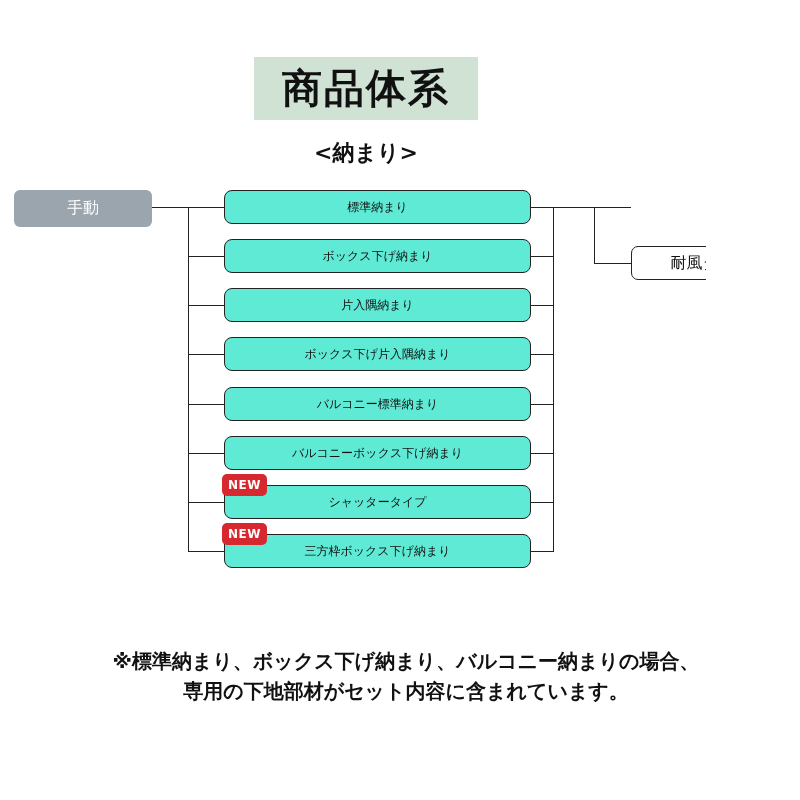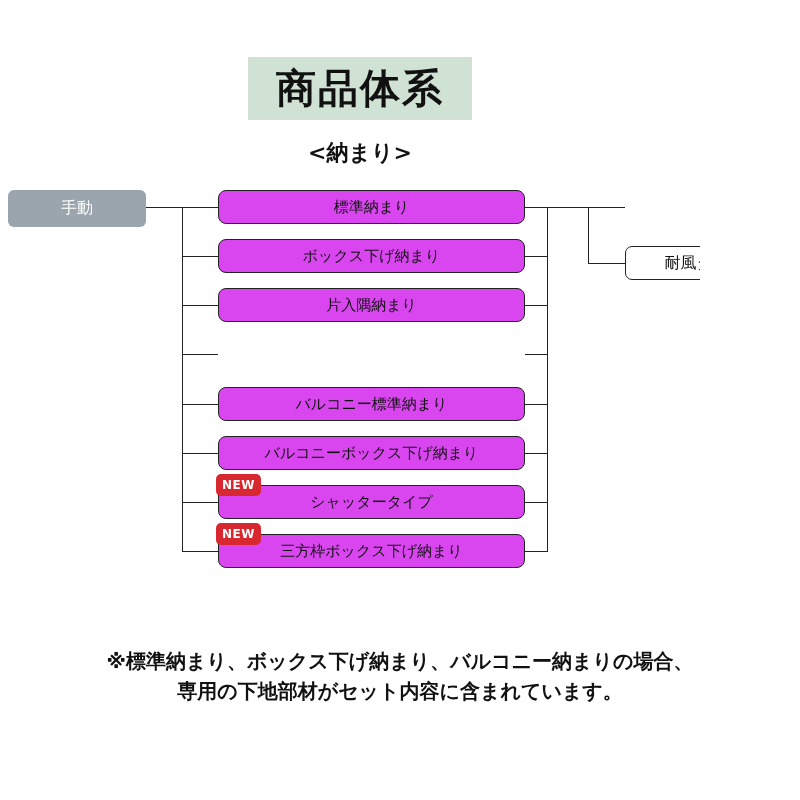--- a/index.html
+++ b/index.html
@@ -1,36 +1,36 @@
 <!DOCTYPE html>
 <html style="--title-bg: #cfe2d4; --manual-bg: #9aa5ad; --badge-bg: #d7282f; --border: #222222;"><head>
 <meta charset="utf-8">
 <style>
   * { margin:0; padding:0; box-sizing:border-box; }
   html,body { width:800px; height:800px; background:#ffffff;
     font-family:"DejaVu Sans","Liberation Sans",sans-serif; color:#111; }
-  .canvas { position:relative; width:700px; height:800px; background:#fff; overflow:hidden; }
+  .canvas { position:relative; width:700px; height:800px; background:#fff; overflow:hidden;margin-left:6px; }
 
   .lines { position:absolute; left:0; top:0; pointer-events:none; }
 
   .title { position:absolute; left:248px; top:57px; width:224px; height:63px;
     background:var(--title-bg,#cfe2d4); display:flex; align-items:center; justify-content:center;
     font-size:40px; font-weight:bold; letter-spacing:2px; }
 
   .col-header { position:absolute; font-weight:bold; white-space:nowrap; text-align:center; }
   .header-fitting { left:250px; top:138px; width:220px; font-size:22px; }
   .header-shutter { left:563px; top:144px; width:218px; font-size:19px; }
 
   .manual { position:absolute; left:8px; top:190px; width:138px; height:37px;
     background:var(--manual-bg,#9aa5ad); color:#fff; border-radius:6px;
     display:flex; align-items:center; justify-content:center; font-size:16px; }
 
   .node { position:absolute; left:218px; width:307px; height:34px;
-    background:#d946ef; border:1px solid var(--border,#222); border-radius:8px;
-    display:flex; align-items:center; justify-content:center; font-size:15px; z-index:2; }
+    background:#5eead4; border:1px solid var(--border,#222); border-radius:8px;
+    display:flex; align-items:center; justify-content:center; font-size:12px; z-index:2; }
 
   .type-node { position:absolute; left:625px; width:160px; height:34px;
     background:#fff; border:1px solid var(--border,#222); border-radius:7px;
     display:flex; align-items:center; justify-content:center; font-size:16px; z-index:2; }
 
   .badge { position:absolute; left:216px; width:45px; height:22px;
     background:var(--badge-bg,#d7282f); color:#fff; border-radius:5px;
     display:flex; align-items:center; justify-content:center;
     font-size:12px; font-weight:bold; letter-spacing:0.5px; z-index:3; }
 
@@ -77,20 +77,21 @@
 
   <div class="title">商品体系</div>
 
   <div class="col-header header-fitting">&lt;納まり&gt;</div>
 
   <div class="manual">手動</div>
 
   <div class="node" style="top:190px">標準納まり</div>
   <div class="node" style="top:239px">ボックス下げ納まり</div>
   <div class="node" style="top:288px">片入隅納まり</div>
+  <div class="node" style="top:337px">ボックス下げ片入隅納まり</div>
   <div class="node" style="top:387px">バルコニー標準納まり</div>
   <div class="node" style="top:436px">バルコニーボックス下げ納まり</div>
   <div class="node" style="top:485px">シャッタータイプ</div>
   <div class="node" style="top:534px">三方枠ボックス下げ納まり</div>
 
   <div class="badge" style="top:474px">NEW</div>
   <div class="badge" style="top:523px">NEW</div>
 
   <div class="type-node" style="top:246px">耐風タイプ</div>
 

